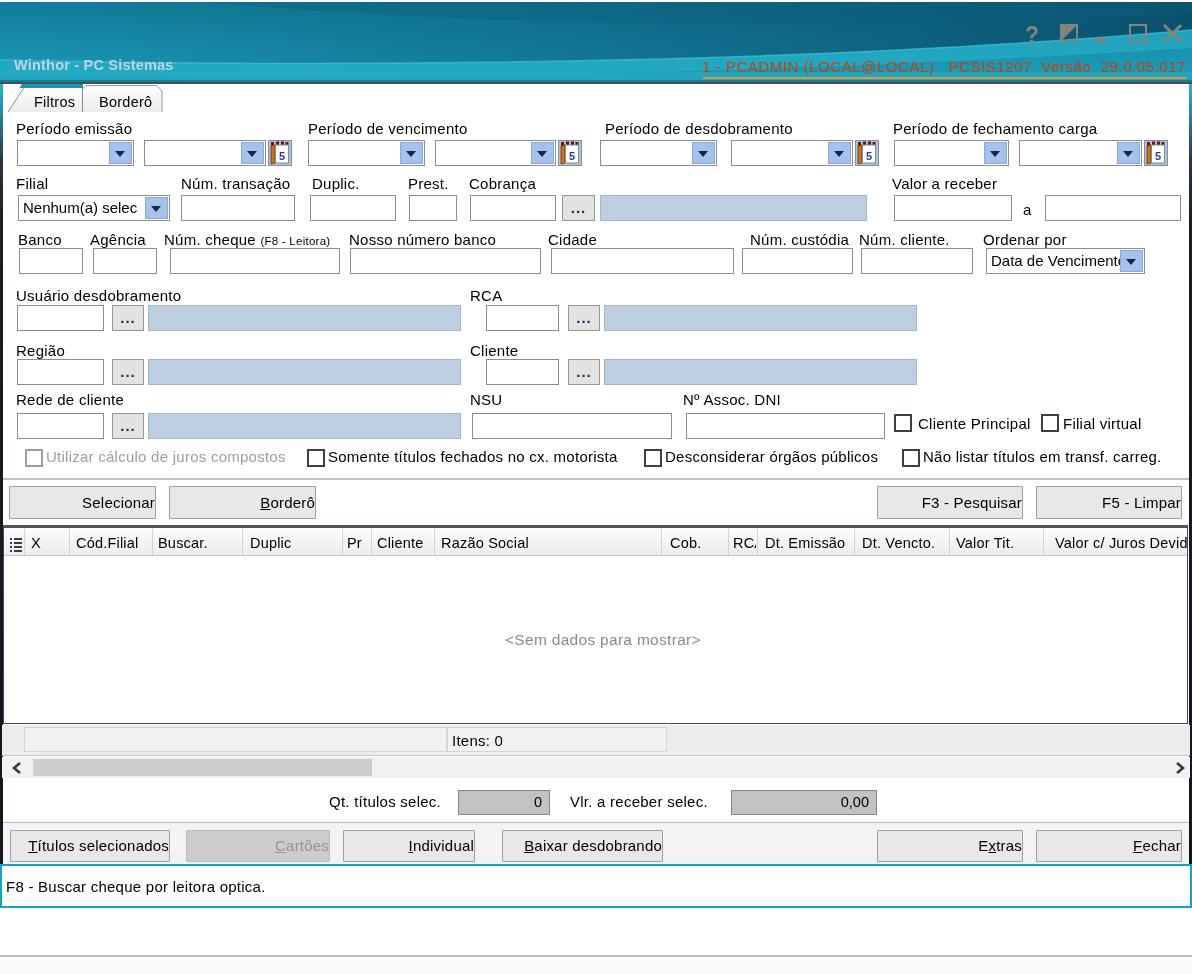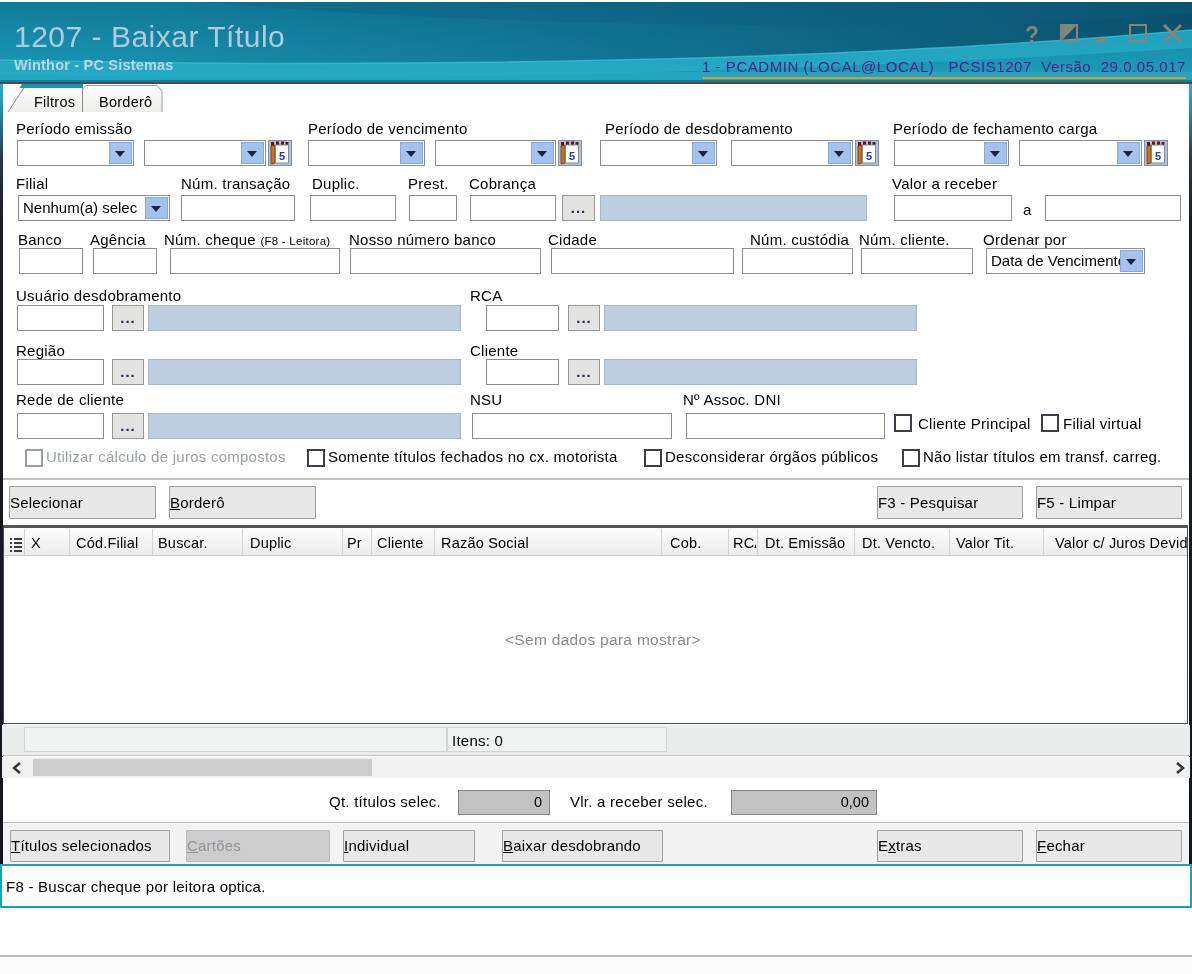--- a/index.html
+++ b/index.html
@@ -5,21 +5,21 @@
 .ab{position:absolute}
 .L{position:absolute;font-size:15px;color:#000;white-space:nowrap;letter-spacing:0.25px}
 .in{position:absolute;height:26px;background:#fff;border:1px solid #8d8d8d}
 .combo{position:absolute;height:26px;background:#fff;border:1px solid #8d8d8d;font-size:15px;line-height:24px;padding-left:4px;white-space:nowrap;overflow:hidden}
 .dd{position:absolute;top:1px;right:1px;width:23px;height:22px;background:#a3c3ee;border:1px solid #88a9da}
 .dd:after{content:'';position:absolute;left:5px;top:8px;width:0;height:0;border:5.5px solid transparent;border-top:6.5px solid #21213f;border-bottom:none}
 .blue{position:absolute;height:26px;background:#bccedf;border:1px solid #a4b8c8}
 .dots{position:absolute;height:26px;width:32px;background:#e2e2e0;border:1px solid #979797;font-size:15px;font-weight:bold;text-align:center;line-height:24px;color:#26265a;letter-spacing:1px}
 .cal{position:absolute;height:26px;width:24px;background:#a5c4ee;border:1px solid #8d8d8d}
 .cb{position:absolute;width:18px;height:18px;background:#fff;border:2px solid #3f3f4a}
-.btn{position:absolute;height:33px;background:#e8e8e8;border:1px solid #9ba0a6;border-radius:1px;font-size:15px;color:#000;text-align:left;line-height:31px;letter-spacing:0.2px}
+.btn{position:absolute;height:33px;background:#e8e8e8;border:1px solid #9ba0a6;border-radius:1px;font-size:15px;color:#000;text-align:right;line-height:31px;letter-spacing:0.2px}
 .gh{position:absolute;top:2px;font-size:14.5px;color:#000;white-space:nowrap;letter-spacing:0.2px;line-height:27px}
 u{text-decoration:underline}
 </style></head><body>
 
 <div class="ab" style="left:0;top:2px;width:1192px;height:80px;overflow:hidden">
 <svg width="1192" height="80" style="position:absolute;left:0;top:0">
 <defs>
 <linearGradient id="tg" x1="0" y1="0" x2="0" y2="1">
 <stop offset="0" stop-color="#117d9a"></stop>
           <stop offset="0.55" stop-color="#1891ae"></stop>
@@ -32,31 +32,30 @@
 </linearGradient>
 </defs>
 <rect width="1192" height="80" fill="url(#tg)"></rect>
 <path d="M0,58 C450,68 880,56 1192,28 L1192,0 L0,0 Z" fill="url(#dk)"></path>
 <path d="M0,58 C450,68 880,56 1192,28 L1192,46 C800,70 400,82 0,72 Z" fill="#2cb5cc" opacity="0.55"></path>
 <path d="M0,58 C450,68 880,56 1192,28" stroke="#41c1d5" stroke-width="1.5" fill="none" opacity="0.7"></path>
 <path d="M200,0 C500,26 900,30 1192,12 L1192,0 Z" fill="#0c5f7e" opacity="0.35"></path>
 <rect y="70" width="1192" height="8" fill="#23abc3" opacity="0.7"></rect>
 <rect y="78" width="1192" height="2" fill="#117f97"></rect>
 </svg>
-<div class="ab" style="left:14px;top:18px;font-size:30px;color:#afccdf;letter-spacing:0.5px">1207 - Baixar Título</div>
 <div class="ab" style="left:14px;top:55px;font-size:14.5px;font-weight:bold;color:#bdd5e4;letter-spacing:0.2px">Winthor - PC Sistemas</div>
 <svg width="170" height="24" style="position:absolute;left:1018px;top:20px" fill="none" stroke="#83857a">
 <text x="7" y="21" font-size="23" font-weight="bold" fill="#83857a" stroke="none" font-family="Liberation Sans">?</text>
 <rect x="43" y="3" width="16" height="16" stroke-width="2"></rect>
 <path d="M44,18 L58,4 L44,4 Z" fill="#83857a" stroke="none"></path>
 <rect x="77" y="16" width="11" height="4" fill="#83857a" stroke="none"></rect>
 <rect x="112" y="3" width="16" height="16" stroke-width="2"></rect>
 <path d="M146,3 L163,20 M163,3 L146,20" stroke-width="3"></path>
 </svg>
-<div class="ab" style="right:6px;top:56px;font-size:15px;color:#4c1d95;letter-spacing:0.55px">1 - PCADMIN (LOCAL@LOCAL)&nbsp;&nbsp;&nbsp;PCSIS1207&nbsp;&nbsp;Versão&nbsp;&nbsp;29.0.05.017</div>
+<div class="ab" style="right:6px;top:56px;font-size:15px;color:#c2410c;letter-spacing:0.55px">1 - PCADMIN (LOCAL@LOCAL)&nbsp;&nbsp;&nbsp;PCSIS1207&nbsp;&nbsp;Versão&nbsp;&nbsp;29.0.05.017</div>
 <div class="ab" style="left:703px;top:75px;width:483px;height:2px;background:#e2992f"></div>
 </div>
 
 <div class="ab" style="left:0;top:82px;width:3px;height:782px;background:linear-gradient(#2db4cc,#1e89a8 4%,#2c3640 10%,#1b1c24 18%,#14141c 100%)"></div>
 <div class="ab" style="left:1189px;top:82px;width:3px;height:782px;background:linear-gradient(#2db4cc,#1e89a8 4%,#2c3640 10%,#1b1c24 18%,#14141c 100%)"></div>
 <div class="ab" style="left:0;top:82px;width:1192px;height:2px;background:#4a4a50"></div>
 
 <svg width="400" height="32" style="position:absolute;left:0;top:82px">
 <defs>
       <linearGradient id="tabg" x1="0" y1="0" x2="0" y2="1">

